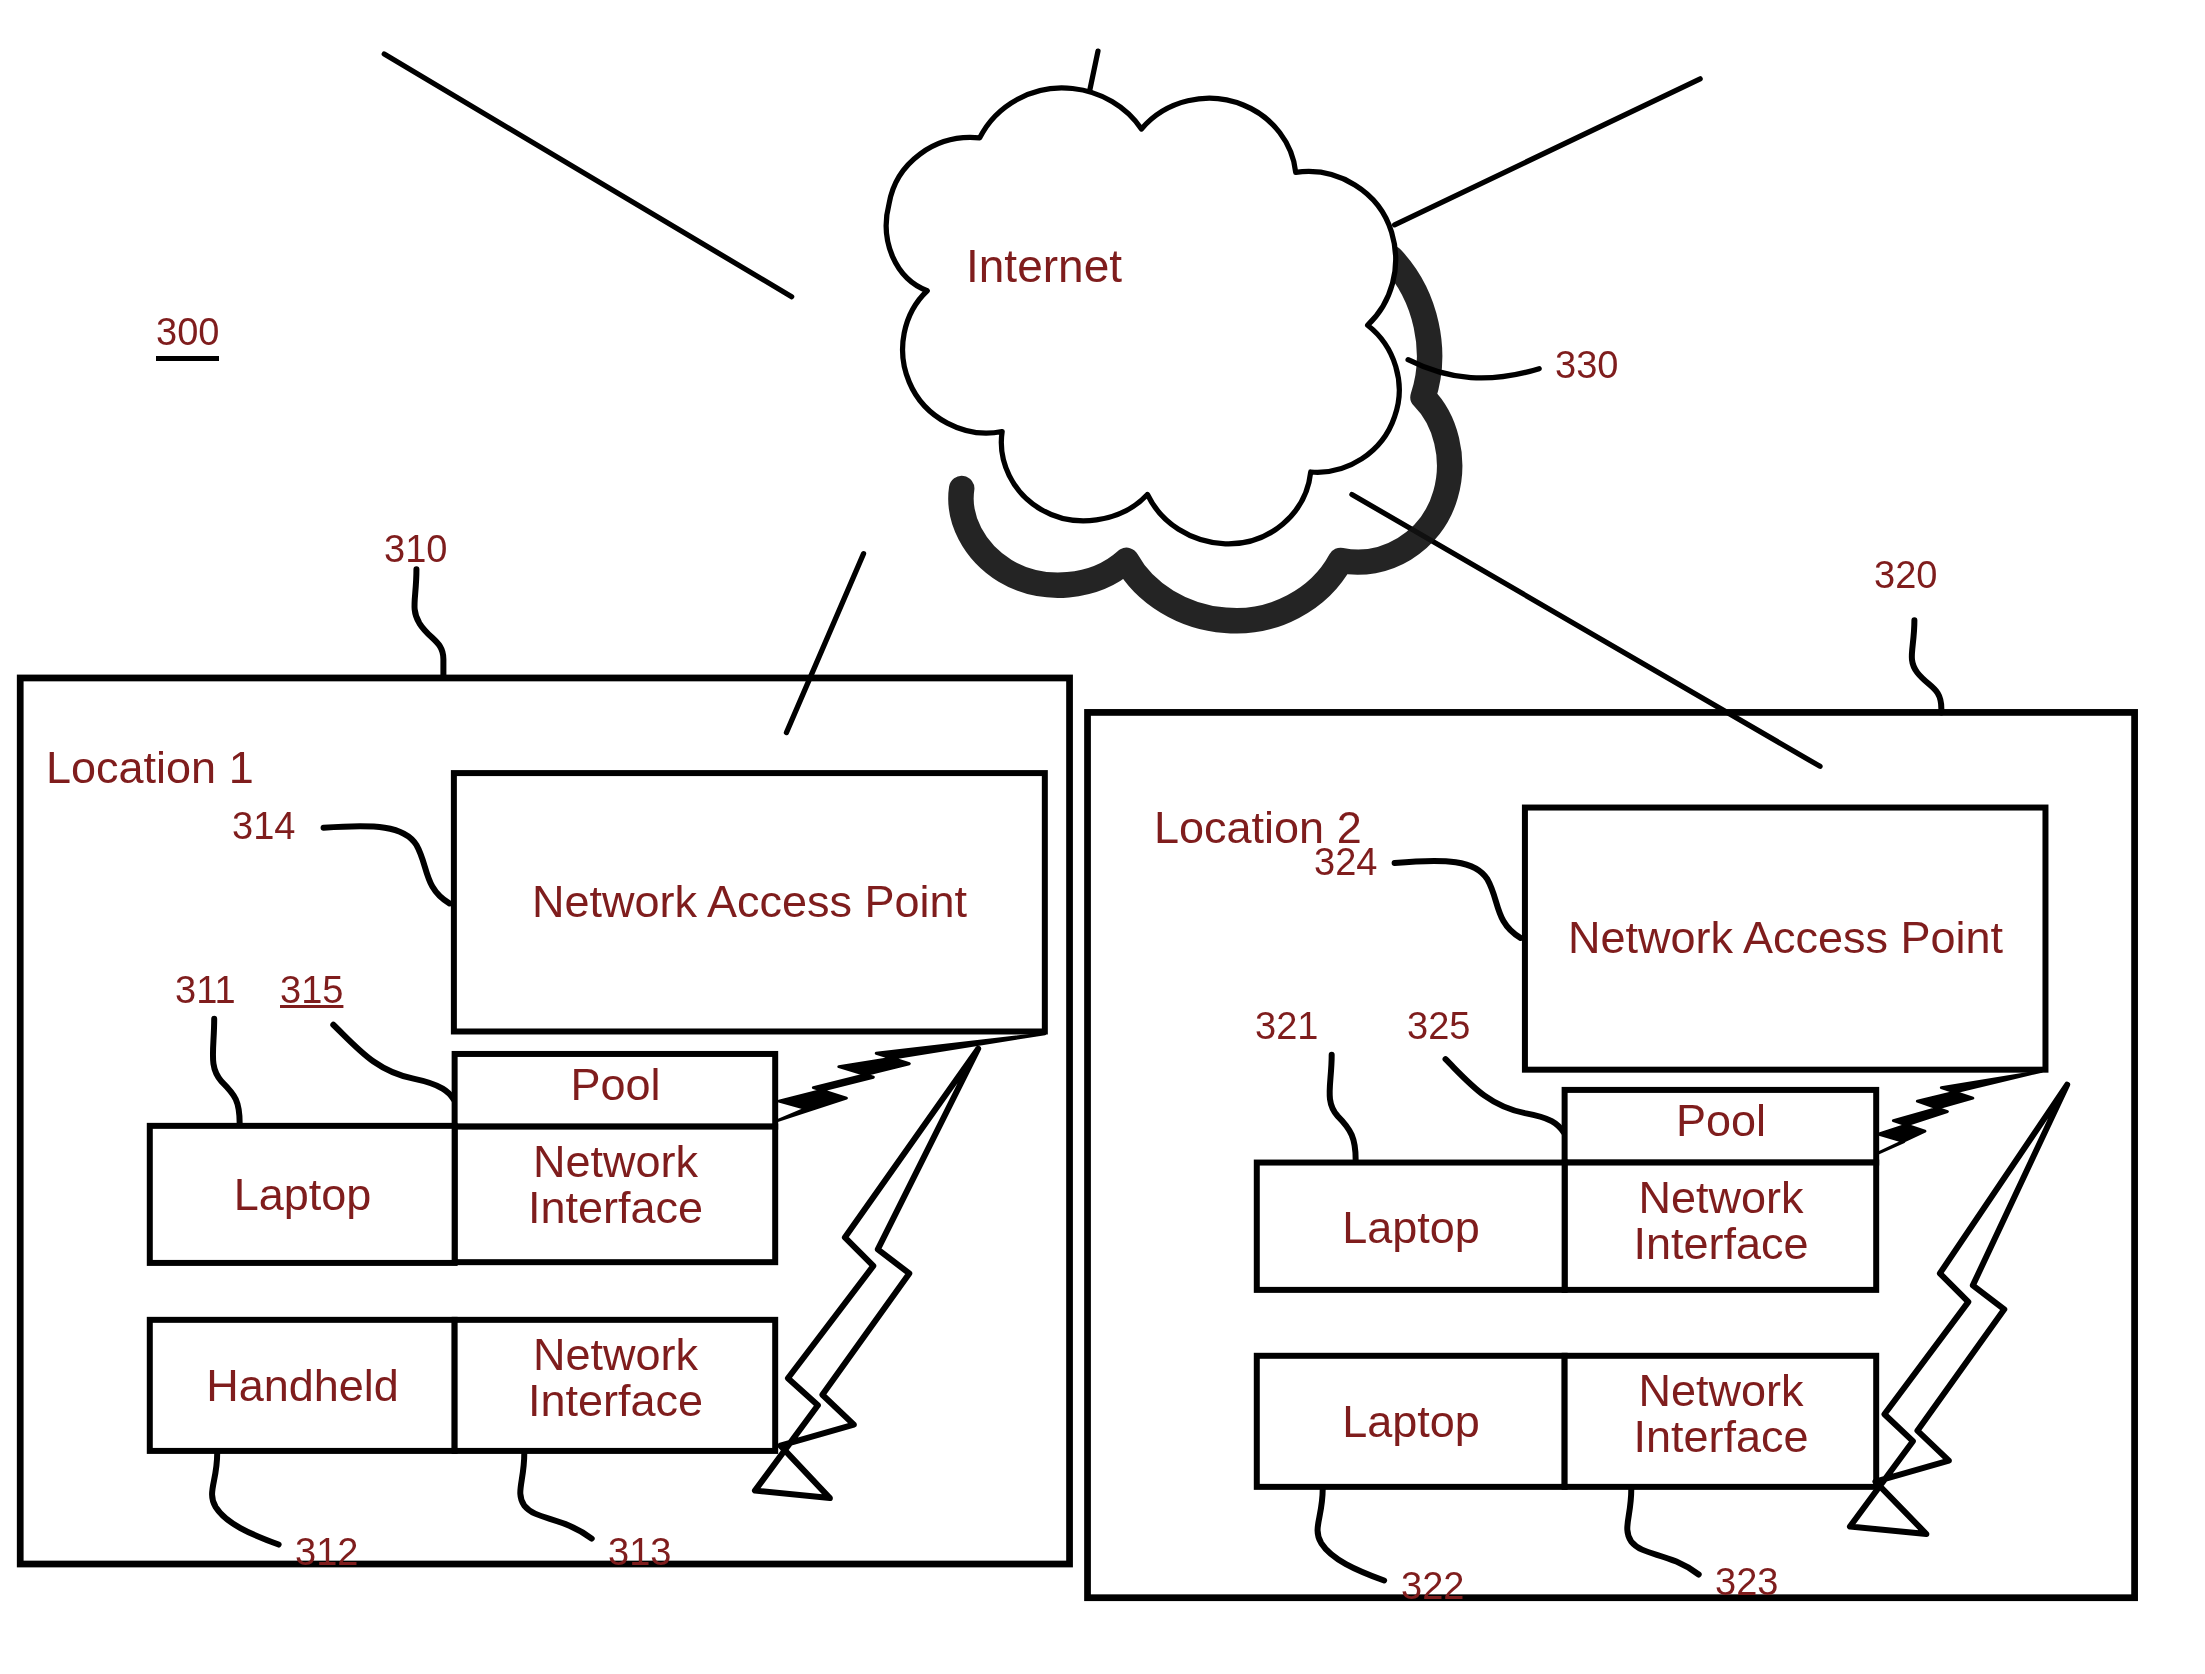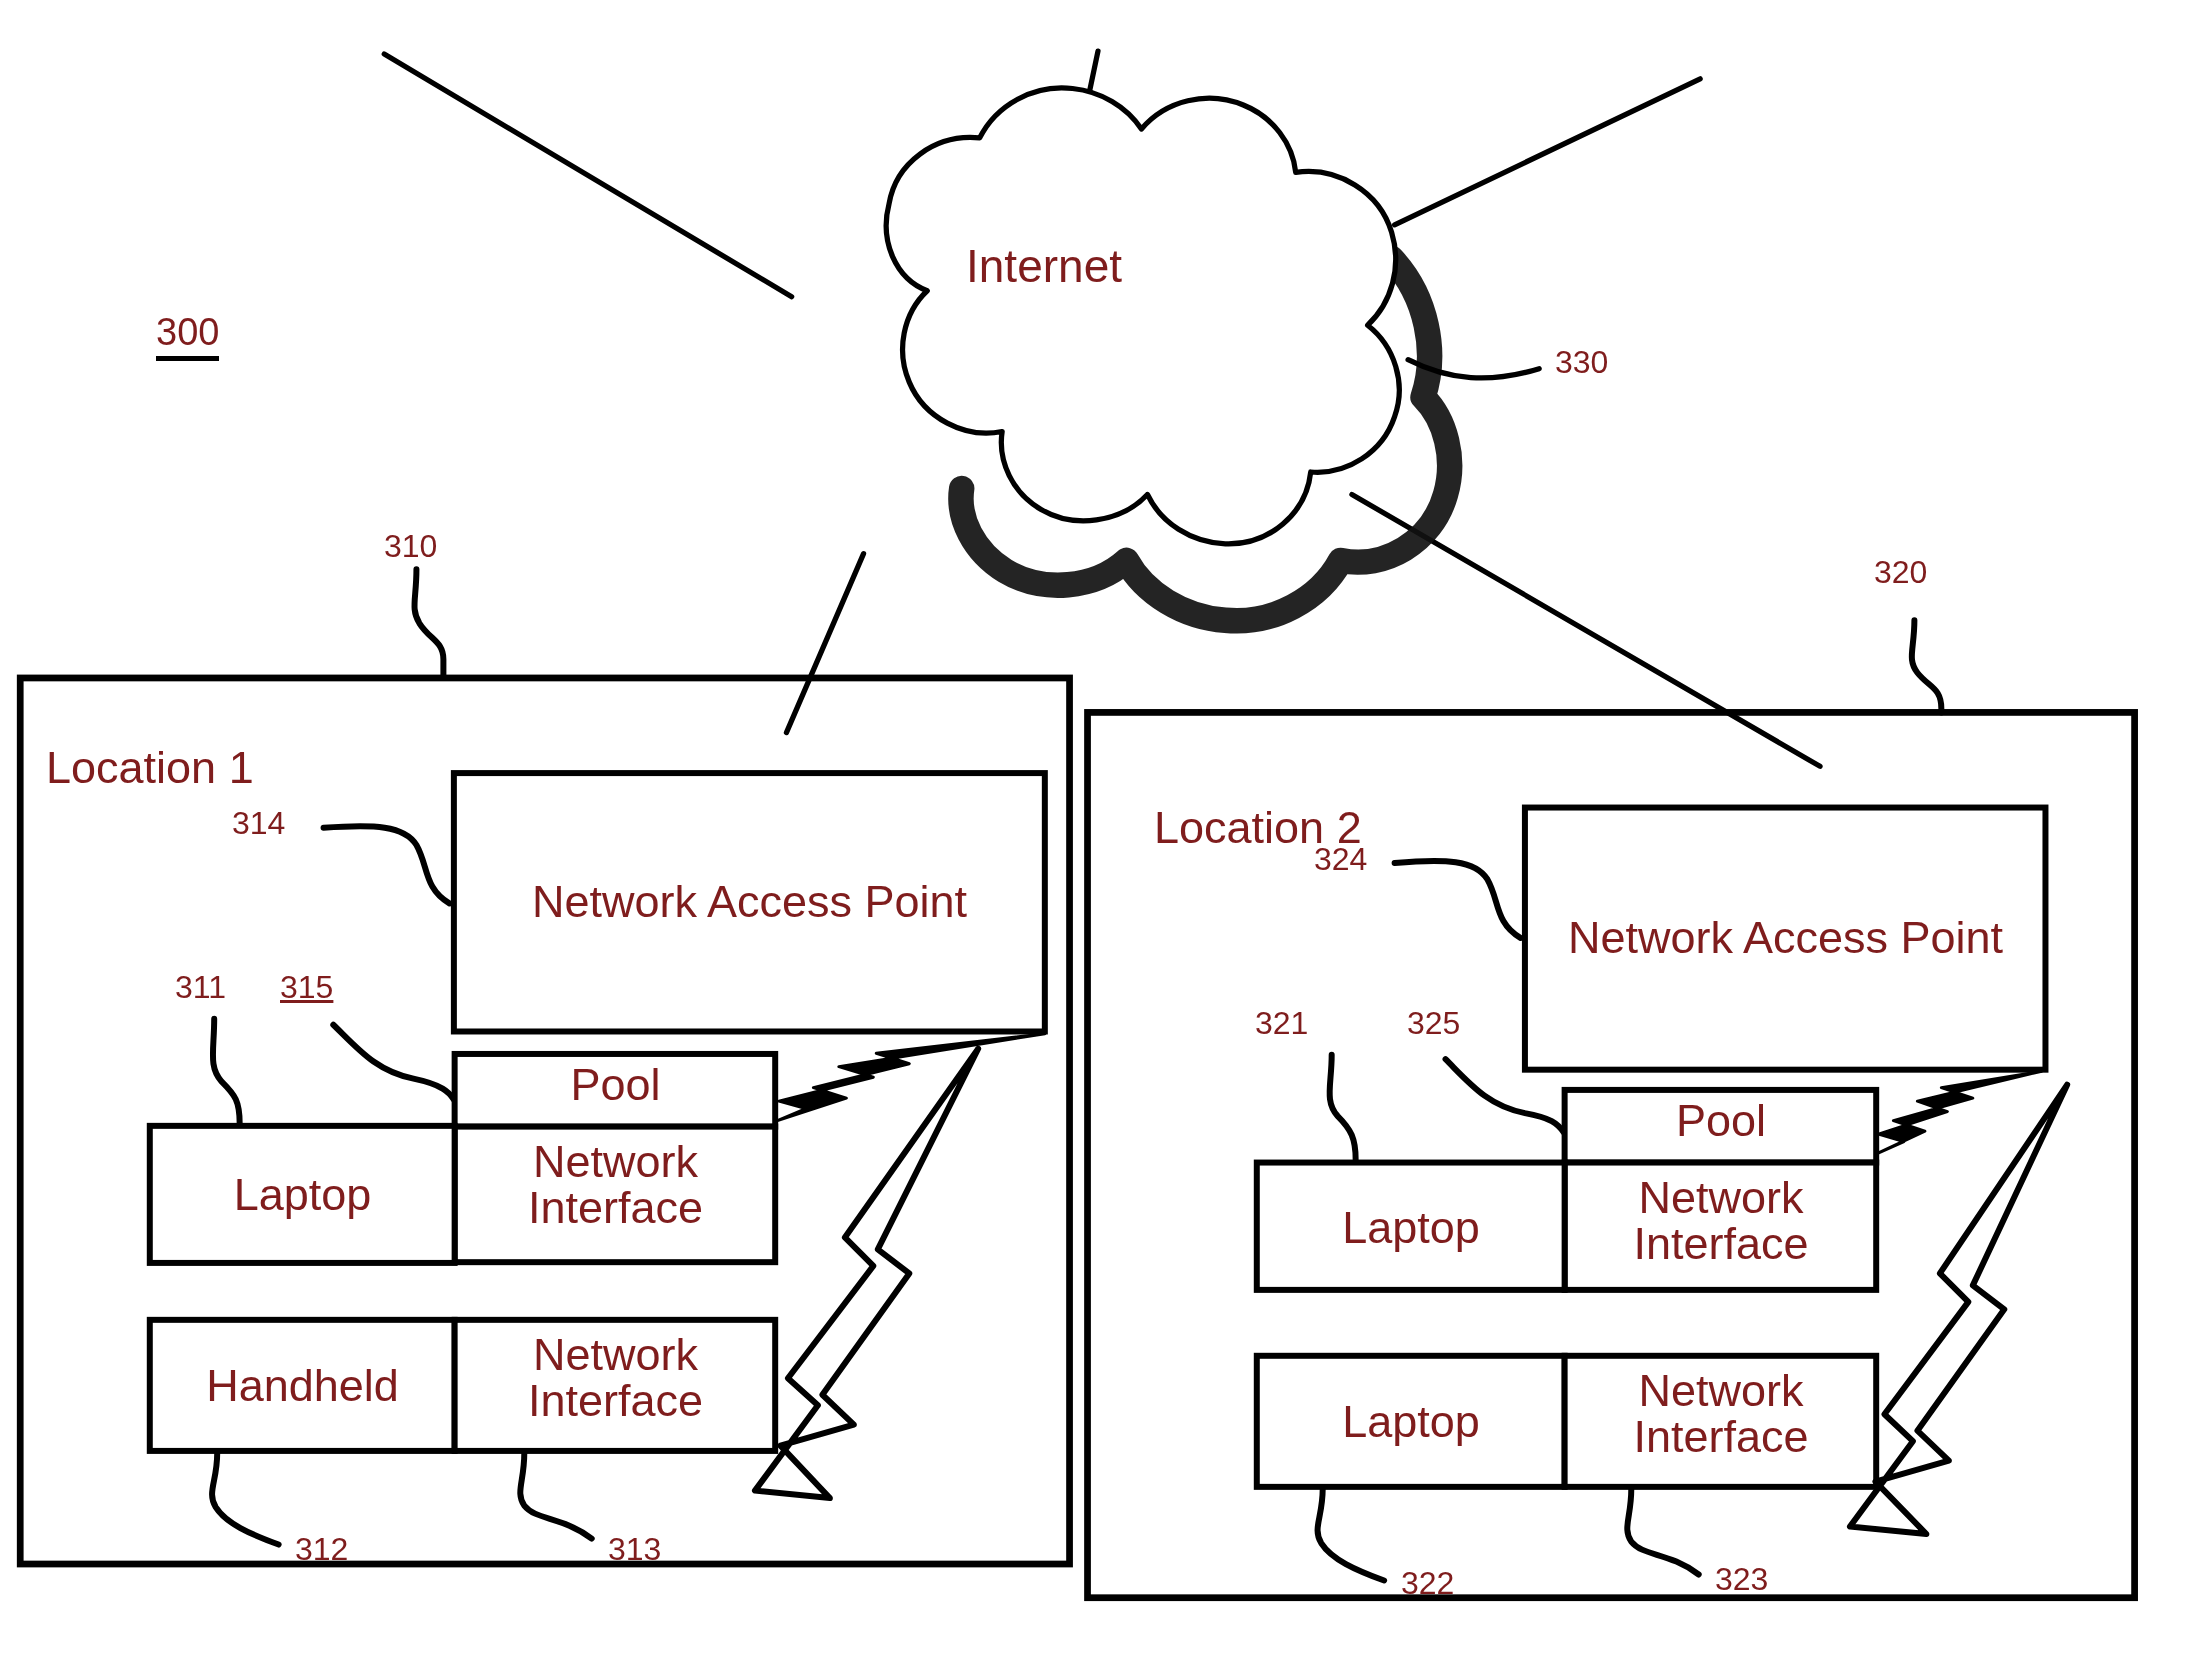--- a/index.html
+++ b/index.html
@@ -24,21 +24,21 @@
     height: 1675px;
   }
   .txt {
     position: absolute;
     white-space: nowrap;
     color: #7f1d1d;
     font-family: "Liberation Sans", sans-serif;
     line-height: 1;
   }
   .ref {
-    font-size: 32px;
+    font-size: 38px;
     letter-spacing: 0px;
   }
   .figno {
     font-size: 38px;
     border-bottom: 5.2px solid #000;
     padding-bottom: 4.5px;
   }
   .loclabel {
     font-size: 45px;
     margin-top: 48px;

